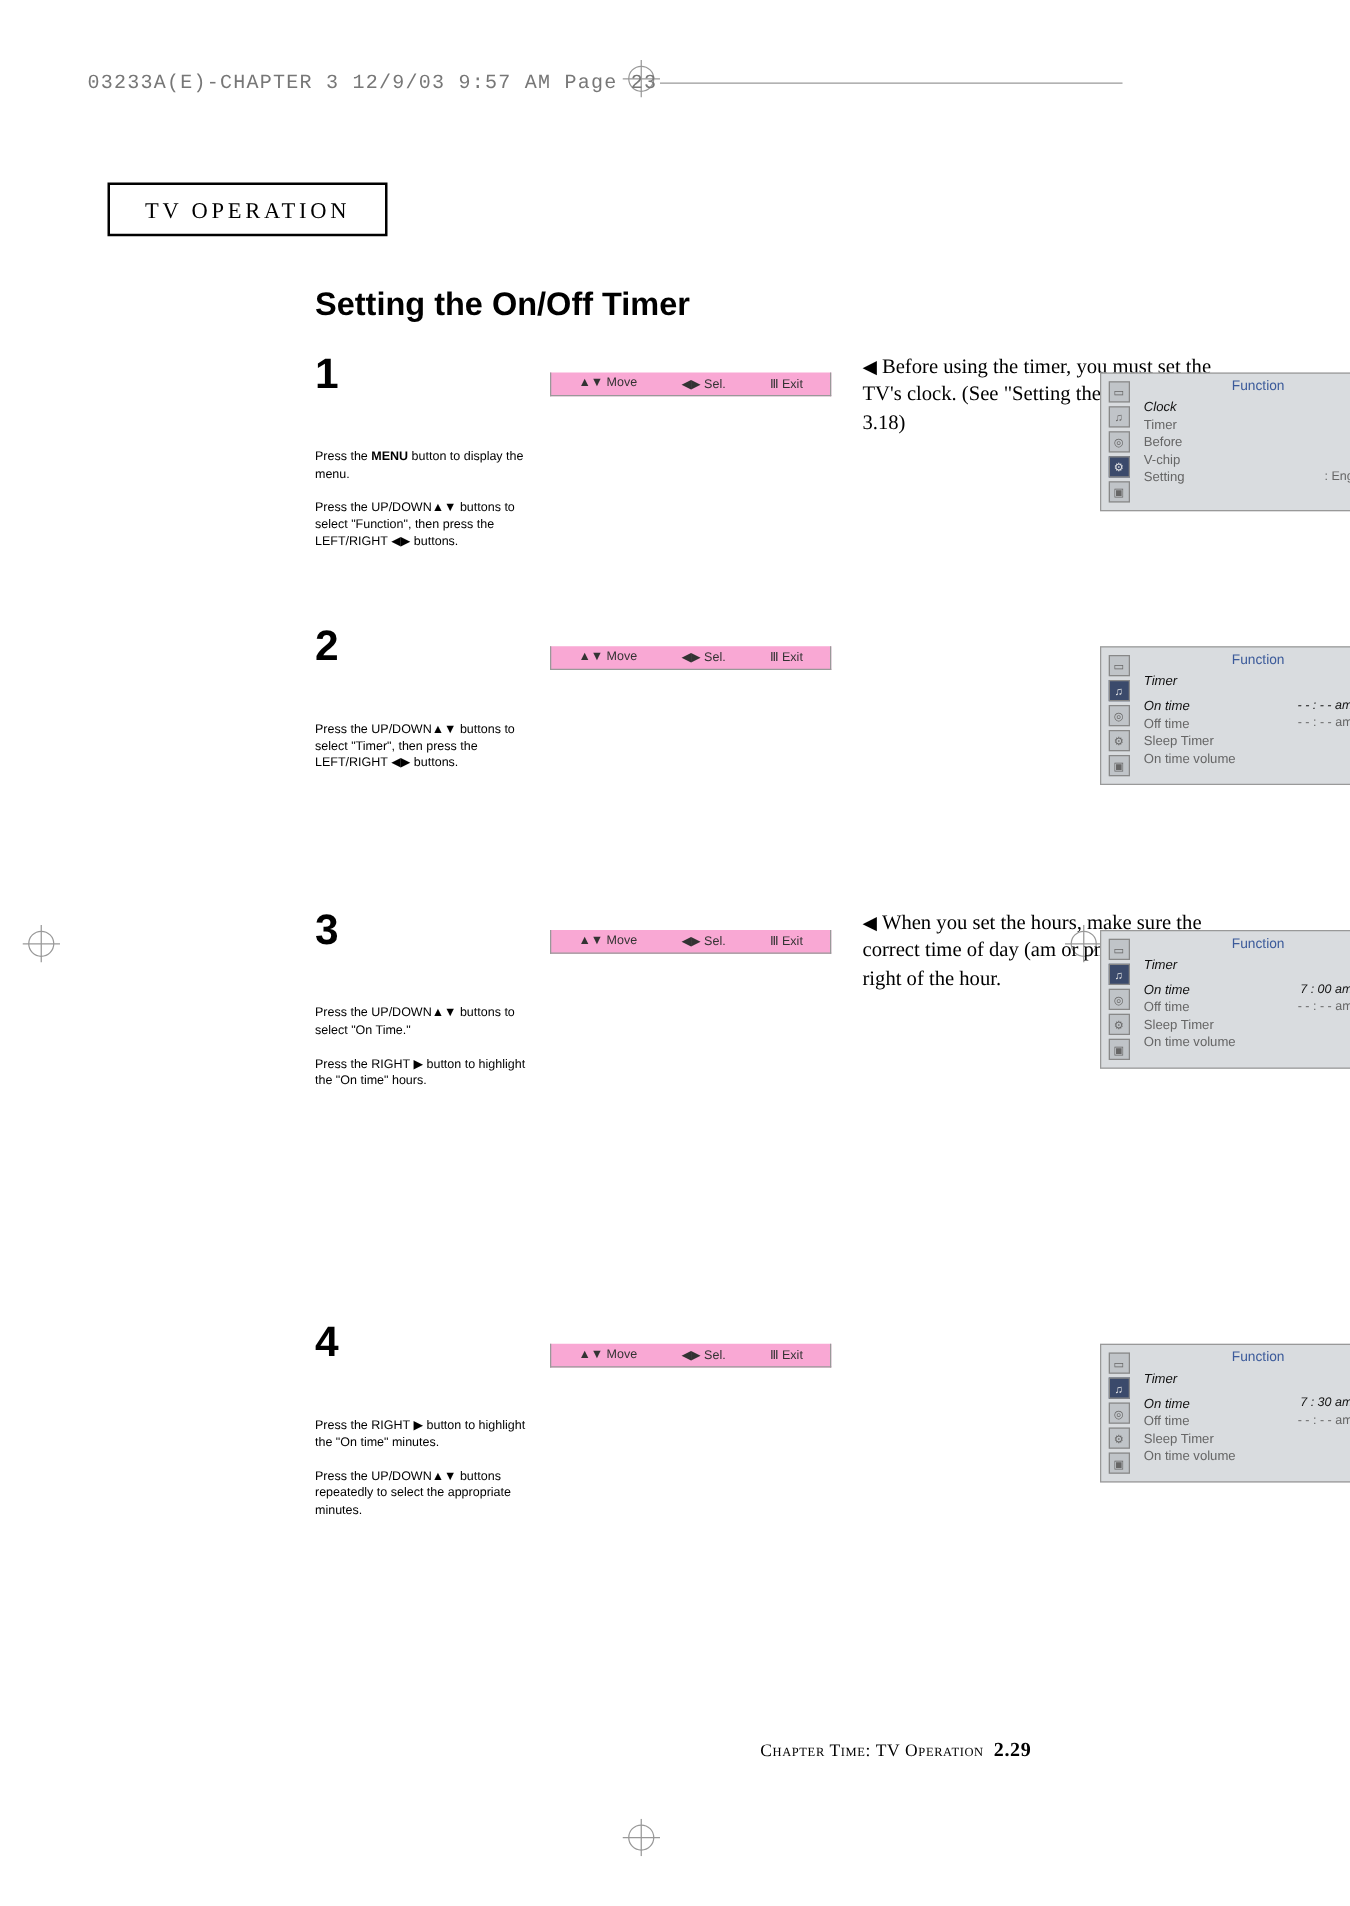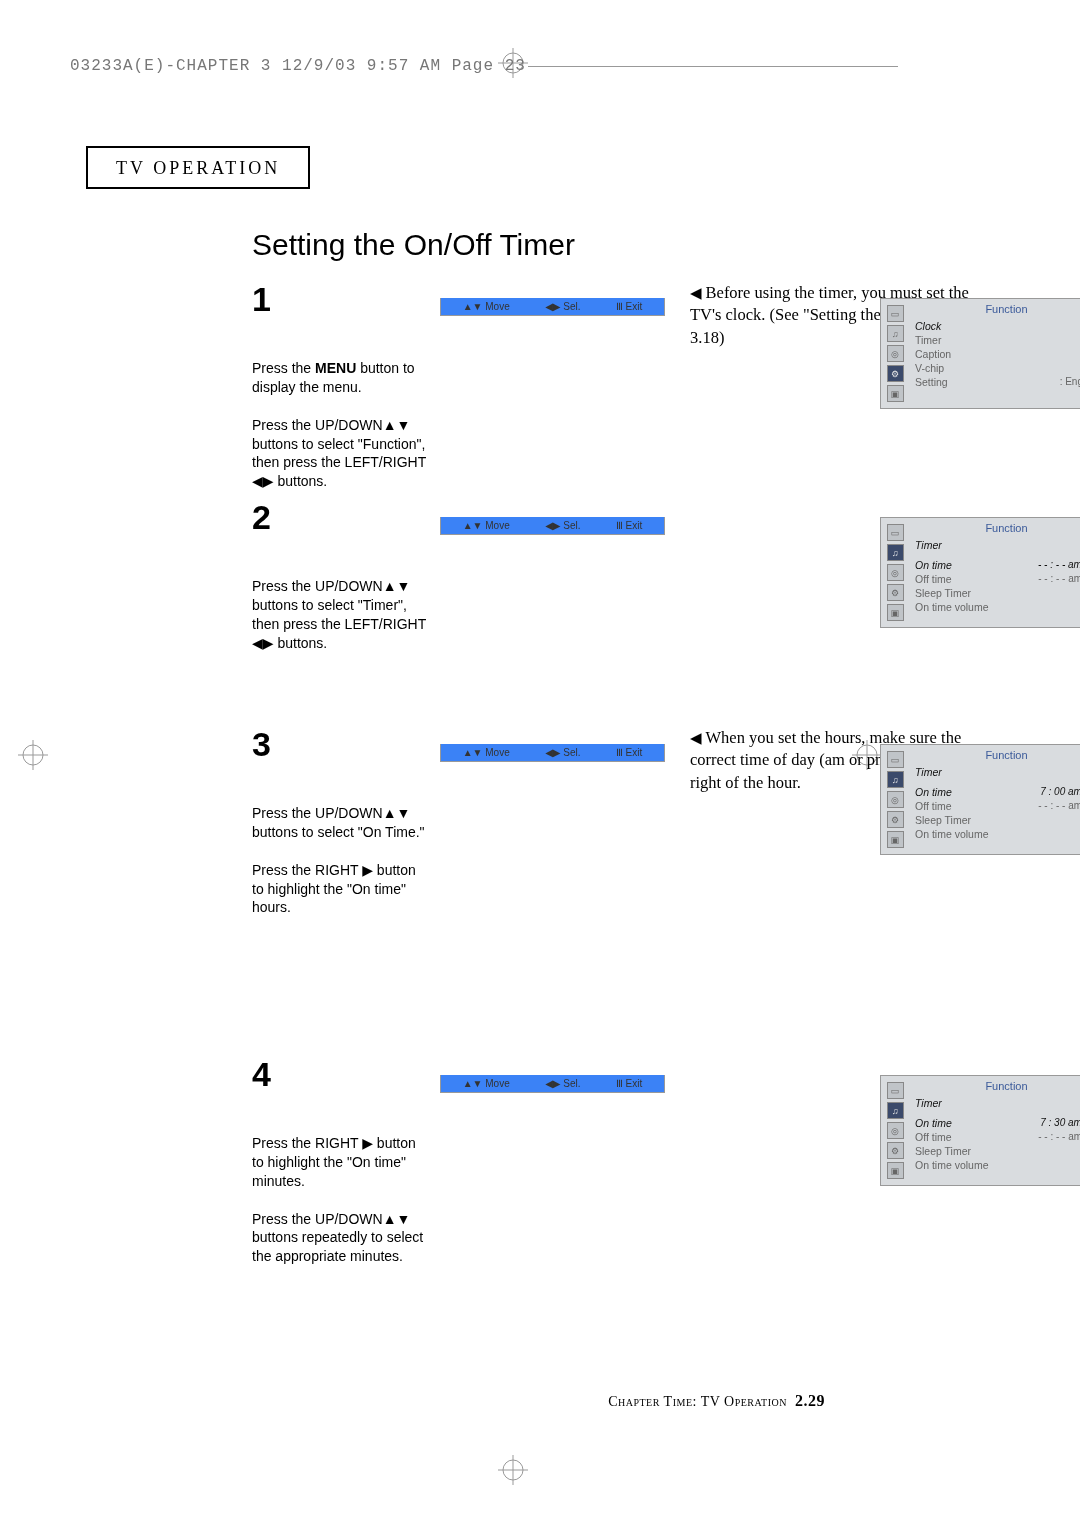--- a/index.html
+++ b/index.html
@@ -70,36 +70,36 @@
     font-size: 18px;
     letter-spacing: 3px;
   }
   .section-tab .smallcaps {
     font-variant: small-caps;
   }
   .title {
     position: absolute;
     top: 228px;
     left: 252px;
-    font-size: 30px;
-    font-weight: normal;
+    font-size: 26px;
+    font-weight: bold;
     font-family: Arial, sans-serif;
   }
   .step {
     position: absolute;
     left: 252px;
     width: 800px;
   }
   .step-num {
     font-size: 34px;
     font-weight: bold;
     margin-bottom: 2px;
   }
   .step-text {
-    font-size: 14px;
+    font-size: 10px;
     line-height: 1.35;
     width: 175px;
     margin-top: 40px;
   }
   .step-text b { font-weight: bold; }
   .note {
     font-family: Georgia, 'Times New Roman', serif;
     font-size: 16.5px;
     line-height: 1.35;
     width: 300px;
@@ -161,21 +161,21 @@
     font-size: 10.5px;
   }
   .osd-row.hl { color: #111; }
   .osd-row .val { color: #666; font-size:10px; }
   .osd-row.hl .val, .osd-row.hl .lbl { color: #111; font-style: italic; }
   .osd-wrap {
     position: absolute;
     left: 440px;
   }
   .osd-footer {
-    background: #3b82f6;
+    background: #f9a8d4;
     border: 1px solid #999;
     border-top: none;
     font-size: 10px;
     color: #333;
     display: flex;
     justify-content: space-around;
     padding: 3px 4px;
     width: 225px;
     box-sizing: border-box;
   }
@@ -259,21 +259,21 @@
       </div>
       <div class="osd-body">
         <div class="osd-title">Function</div>
         <div class="osd-row hl">
             <span class="lbl">Clock</span>
           </div>
         <div class="osd-row">
             <span class="lbl">Timer</span>
           </div>
         <div class="osd-row">
-            <span class="lbl">Caption</span>
+            <span class="lbl">Before</span>
           </div>
         <div class="osd-row">
             <span class="lbl">V-chip</span>
           </div>
         <div class="osd-row">
             <span class="lbl">Setting</span>
             <span class="val">: English</span>
           </div>
         <div style="height:14px"></div>
       </div>

